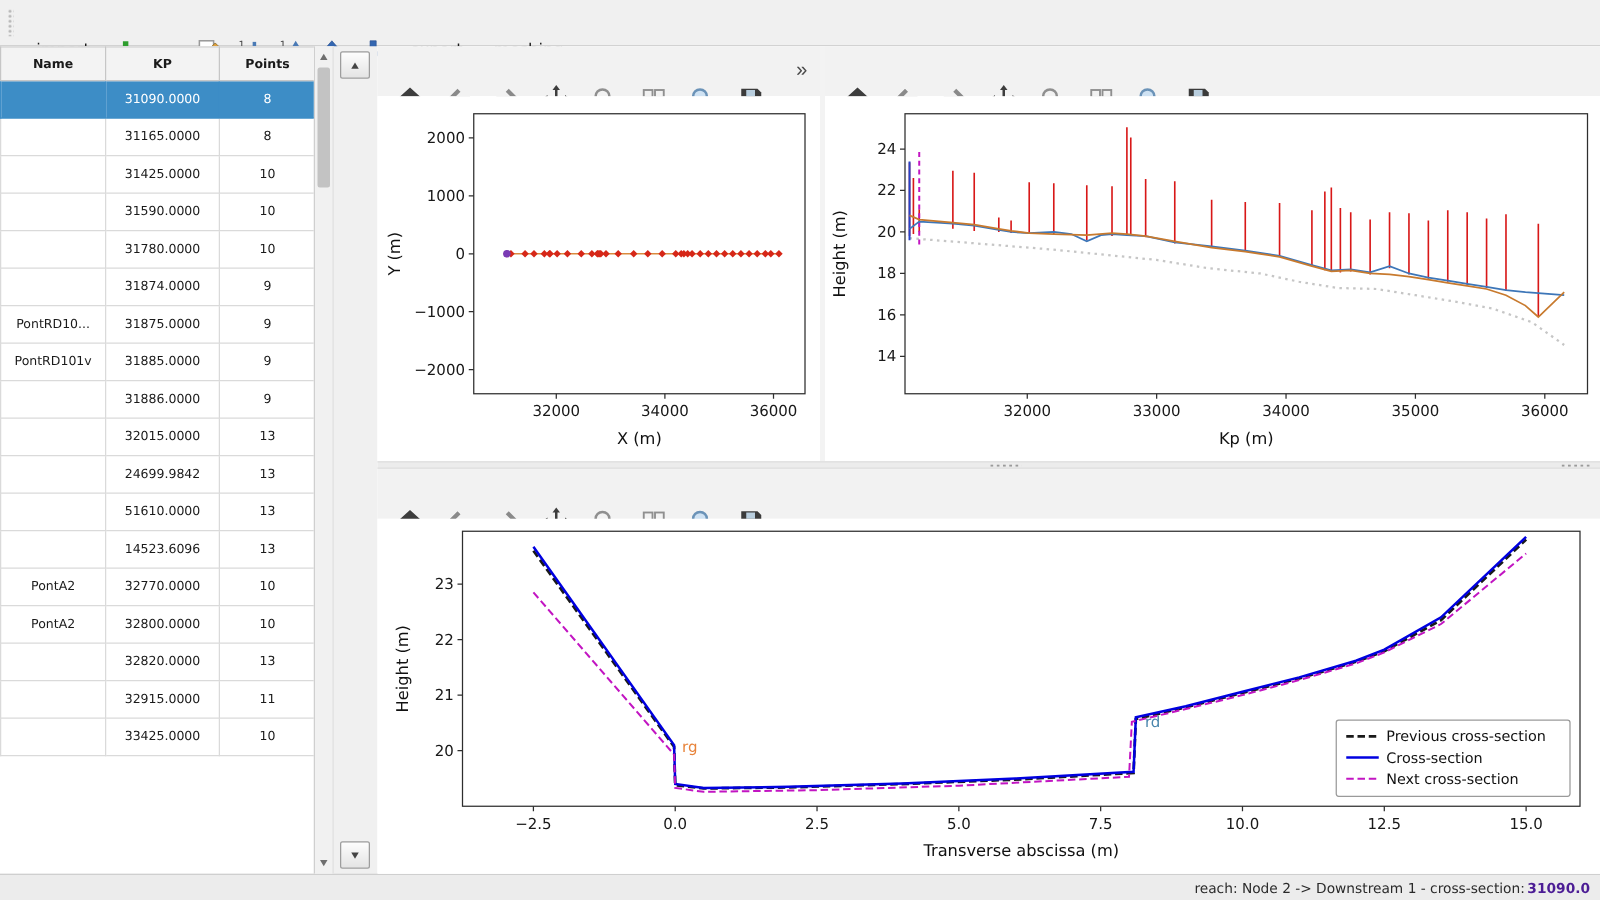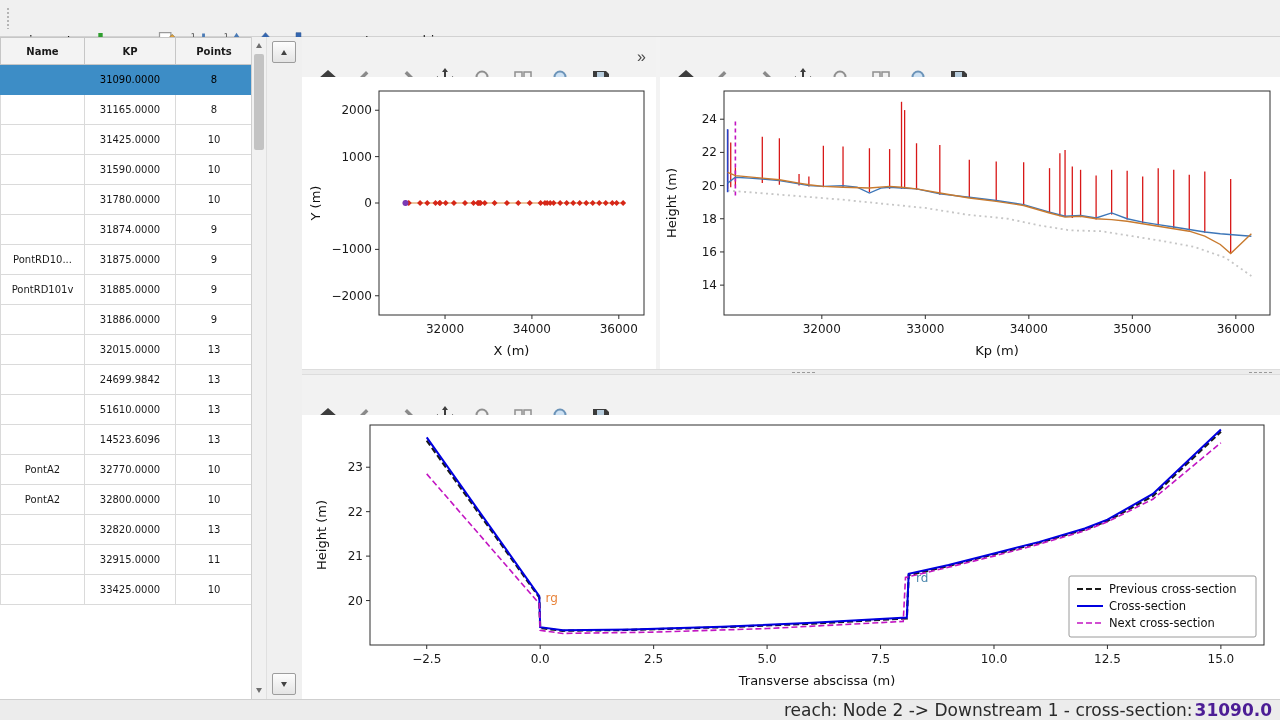--- a/index.html
+++ b/index.html
@@ -21,21 +21,21 @@
 
   
   .main { flex:1 1 auto; display:flex; min-height:0; }
 
   
   .left-panel { width:302px; flex:0 0 auto; display:flex; background:#f0f0f0; }
   .table-wrap { width:252px; background:#ffffff; overflow:hidden; border-right:1px solid #cfcfcf; }
   table { border-collapse:collapse; width:252px; table-layout:fixed; font-size:10px; }
   th { background:#f3f3f3; border:1px solid #c6c6c6; font-weight:bold; height:27px; text-align:center; }
   td { border:1px solid #dadada; height:30px; text-align:center; white-space:nowrap; overflow:hidden; }
-  tr.selected td { background:#3d8dc6; color:#000000; border-color:#3d8dc6; }
+  tr.selected td { background:#3d8dc6; color:#ffffff; border-color:#3d8dc6; }
 
   .vscrollbar { width:15px; background:#f1f1f1; position:relative; border-right:1px solid #e0e0e0; }
   .sb-arrow { position:absolute; left:0; width:100%; height:13px; display:flex; align-items:center; justify-content:center; }
   .sb-arrow.up { top:2px; } .sb-arrow.down { bottom:2px; }
   .tri-up { width:0; height:0; border-left:3.5px solid transparent; border-right:3.5px solid transparent; border-bottom:5px solid #6e6e6e; }
   .tri-dn { width:0; height:0; border-left:3.5px solid transparent; border-right:3.5px solid transparent; border-top:5px solid #6e6e6e; }
   .sb-thumb { position:absolute; left:2px; right:2px; top:17px; height:96px; background:#c3c3c3; border-radius:2px; }
 
   .updown-col { width:34px; display:flex; flex-direction:column; align-items:center;
                 justify-content:space-between; padding:4px 0; }
@@ -62,21 +62,21 @@
 
   .hsplit { height:6px; flex:0 0 auto; background:#ececec; border-top:1px solid #dddddd; border-bottom:1px solid #dddddd; position:relative; }
   .hdots { position:absolute; top:1px; width:26px; height:3px;
            background-image:radial-gradient(#9a9a9a 1px, transparent 1.2px); background-size:5px 3px; }
   .hdots.center { left:50%; }
   .hdots.right { right:6px; }
 
   
   .status-bar { height:21px; flex:0 0 auto; background:#ececec; border-top:1px solid #cfcfcf;
                 display:flex; justify-content:flex-end; align-items:center; padding:0 8px;
-                font-size:17px; color:#2a2a2a; gap:2px; }
+                font-size:11px; color:#2a2a2a; gap:2px; }
   .status-bar b { color:#4c1d95; }
 </style>
 </head>
 <body>
 
 <div class="app">
 
   <div class="app-toolbar">
     <div class="grip"></div>
 

